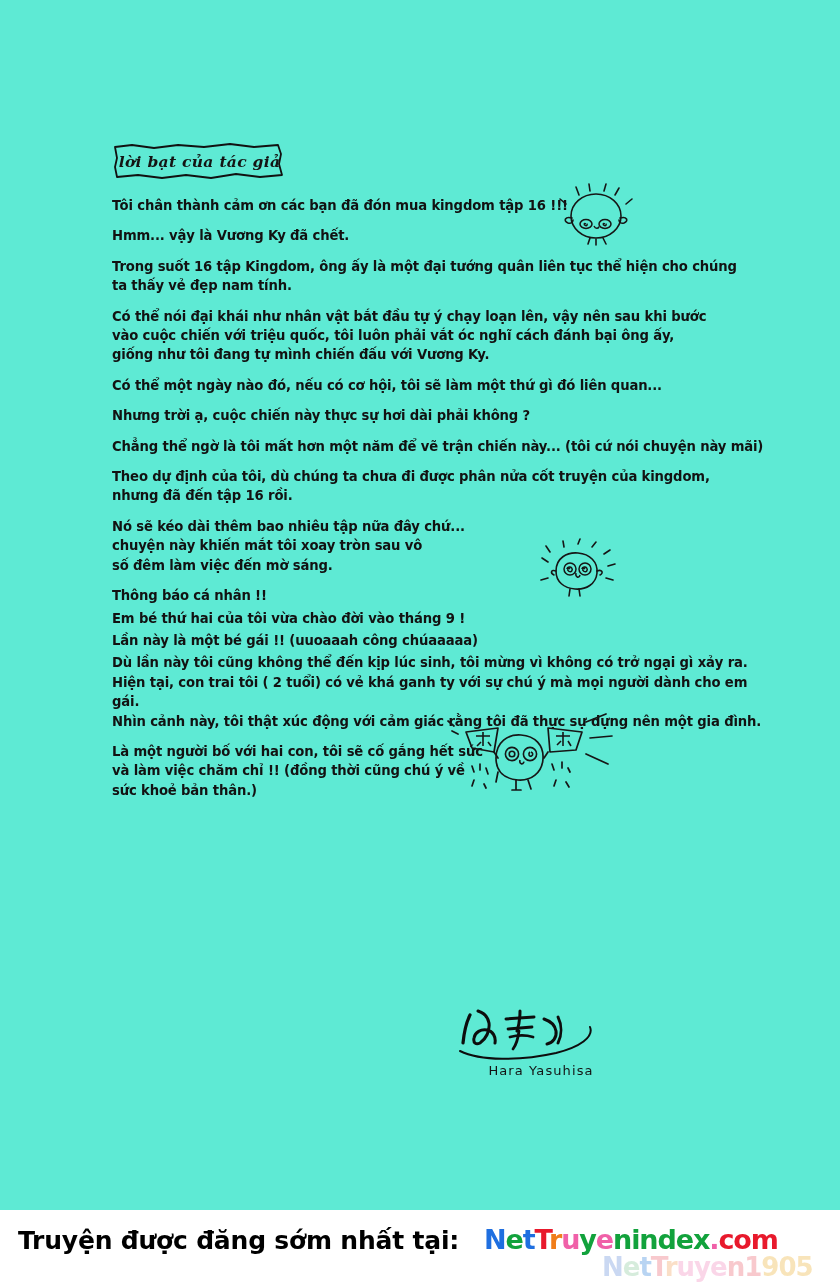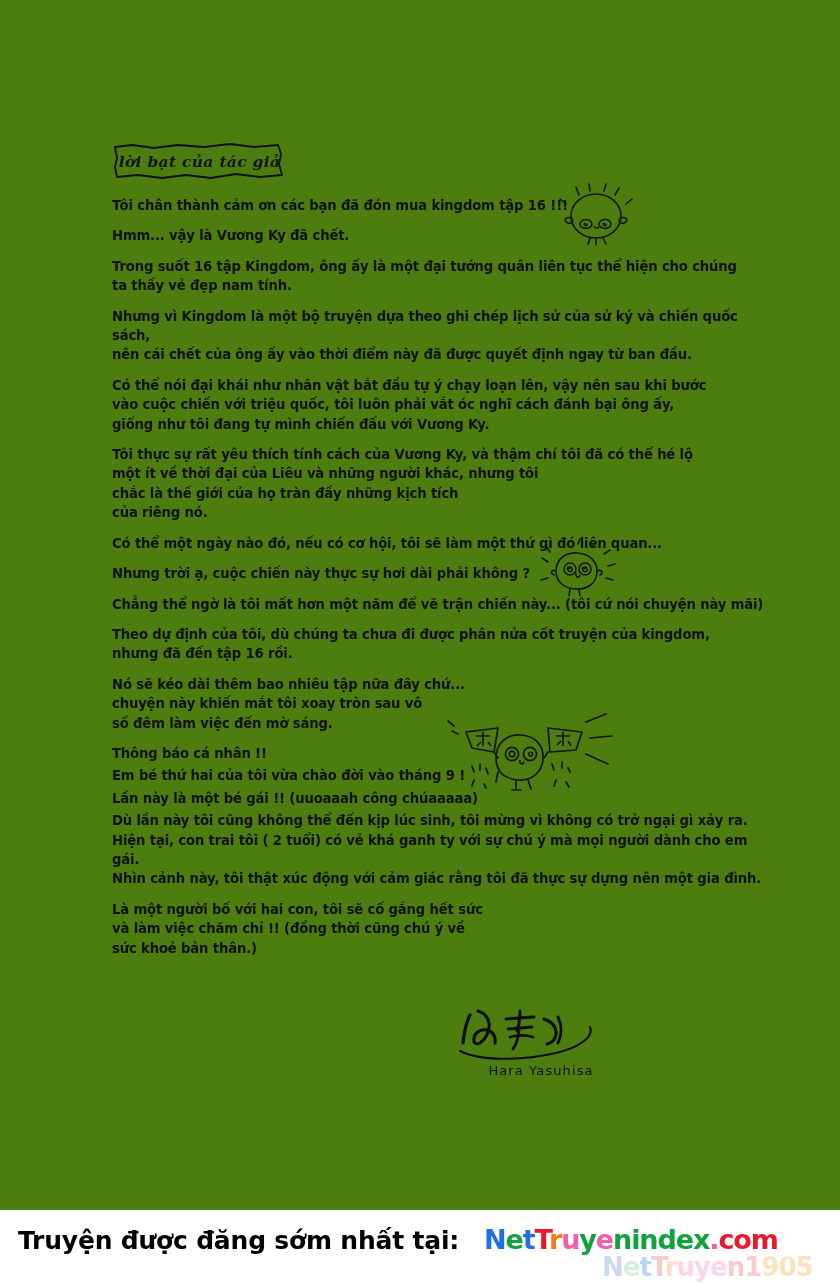--- a/index.html
+++ b/index.html
@@ -12,21 +12,21 @@
     height: 1284px;
     position: relative;
     overflow: hidden;
     font-family: "DejaVu Sans", sans-serif;
   }
 
   
   #page {
     position: absolute;
     inset: 0;
-    background: #4d7c0f;
+    background: #5eead4;
   }
 
   
   #title-box {
     position: absolute;
     left: 112px;
     top: 142px;
     width: 175px;
     height: 38px;
   }
@@ -166,29 +166,23 @@
                L148,35 L124,32 L99,36 L74,33 L50,36 L26,33 L5,35 L3,25 L5,16 Z" fill="none" stroke="#111111" stroke-width="1.8" stroke-linejoin="round"></path>
     </svg>
     <div id="title-text">lời bạt của tác giả</div>
   </div>
 
   <div id="body-copy">
       <p class="para">Tôi chân thành cảm ơn các bạn đã đón mua kingdom tập 16 !!!</p>
       <p class="para">Hmm... vậy là Vương Ky đã chết.</p>
       <p class="para">Trong suốt 16 tập Kingdom, ông ấy là một đại tướng quân liên tục thể hiện cho chúng
 ta thấy vẻ đẹp nam tính.</p>
-      <p class="para">Nhưng vì Kingdom là một bộ truyện dựa theo ghi chép lịch sử của sử ký và chiến quốc sách,
-nên cái chết của ông ấy vào thời điểm này đã được quyết định ngay từ ban đầu.</p>
       <p class="para">Có thể nói đại khái như nhân vật bắt đầu tự ý chạy loạn lên, vậy nên sau khi bước
 vào cuộc chiến với triệu quốc, tôi luôn phải vắt óc nghĩ cách đánh bại ông ấy,
 giống như tôi đang tự mình chiến đấu với Vương Ky.</p>
-      <p class="para">Tôi thực sự rất yêu thích tính cách của Vương Ky, và thậm chí tôi đã có thể hé lộ
-một ít về thời đại của Liêu và những người khác, nhưng tôi
-chắc là thế giới của họ tràn  đầy những kịch tích
-của riêng nó.</p>
       <p class="para">Có thể một ngày nào đó, nếu có cơ hội, tôi sẽ làm một thứ gì đó liên quan...</p>
       <p class="para">Nhưng trời ạ, cuộc chiến này thực sự hơi dài phải không ?</p>
       <p class="para">Chẳng thể ngờ là tôi mất hơn một năm để vẽ trận chiến này... (tôi cứ nói chuyện này mãi)</p>
       <p class="para">Theo dự định của tôi, dù chúng ta chưa đi được phân nửa cốt truyện của kingdom,
 nhưng đã đến tập 16 rồi.</p>
       <p class="para">Nó sẽ kéo dài thêm bao nhiêu tập nữa đây chứ...
 chuyện này khiến mắt tôi xoay tròn sau vô
 số đêm làm việc đến mờ sáng.</p>
       <p class="para tight">Thông báo cá nhân !!</p>
       <p class="para tight">Em bé thứ hai của tôi vừa chào đời vào tháng 9 !</p>

